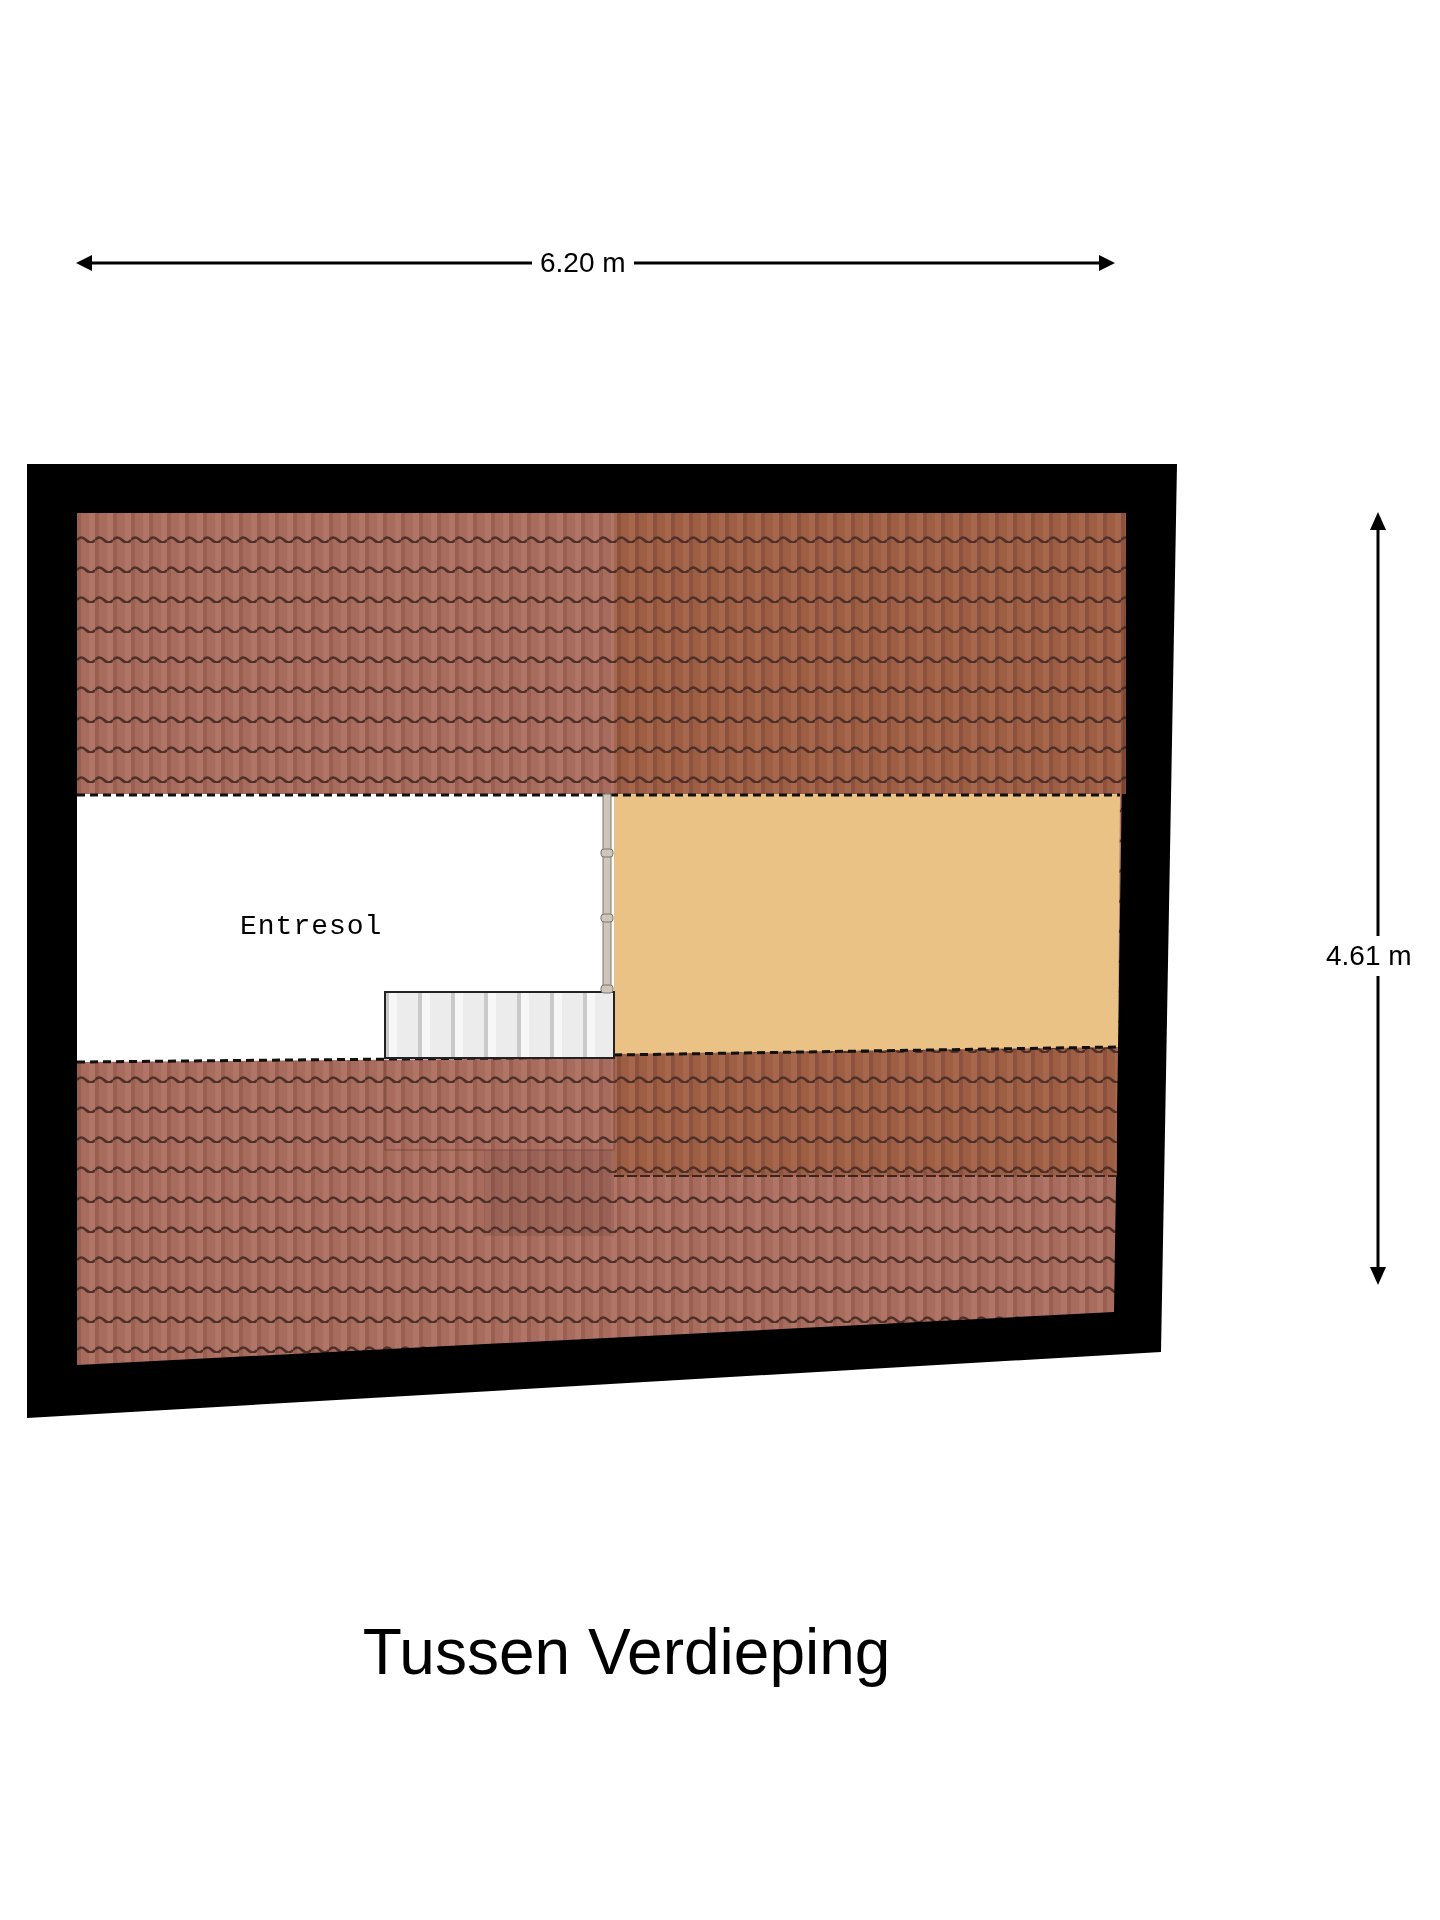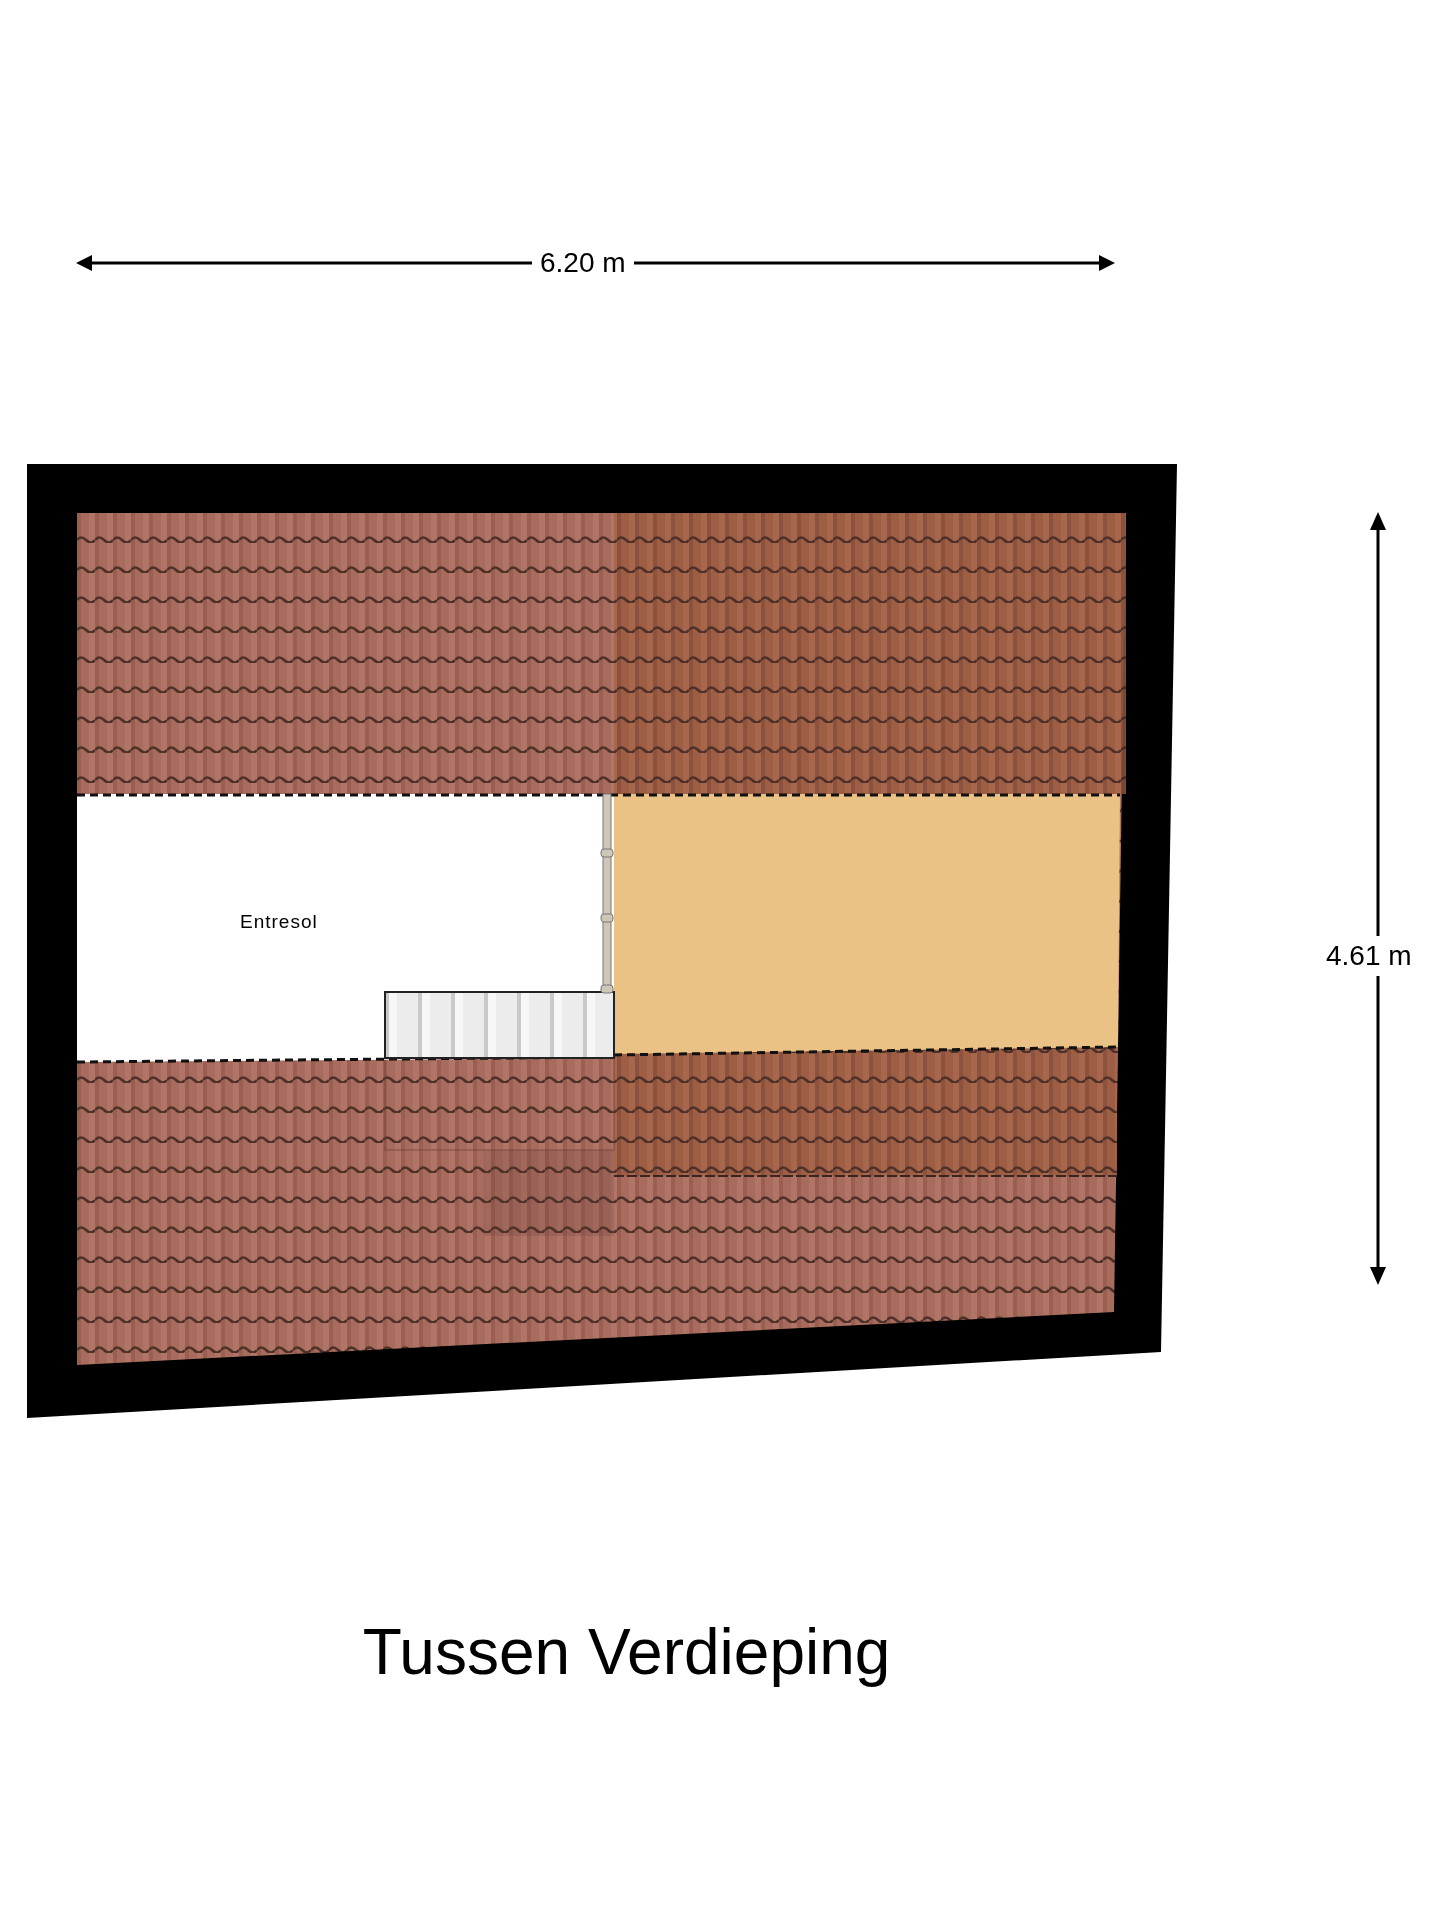--- a/index.html
+++ b/index.html
@@ -1,21 +1,21 @@
 <!DOCTYPE html>
 <html><head>
 <meta charset="utf-8">
 <style>
   html,body{margin:0;padding:0;background:#fff;}
   body{width:1440px;height:1920px;position:relative;overflow:hidden;font-family:"Liberation Sans",sans-serif;color:#000;}
   .abs{position:absolute;}
   .dim-label{position:absolute;background:#fff;font-size:28px;line-height:32px;white-space:nowrap;}
   #plan{position:absolute;left:0;top:0;}
   .title{position:absolute;left:0;width:1253px;top:1620px;text-align:center;font-size:64px;line-height:64px;}
-  .room-label{position:absolute;font-size:19px;letter-spacing:1px;}
+  .room-label{position:absolute;font-size:28px;letter-spacing:1px;font-family:Liberation Mono, monospace;}
 </style>
 </head>
 <body>
 
 <div>
   <svg class="abs" style="left:0;top:0" width="1440" height="320">
     <line x1="84" y1="263" x2="1106" y2="263" stroke="#000" stroke-width="3"></line>
     <polygon points="76,263 92,255 92,271" fill="#000"></polygon>
     <polygon points="1115,263 1099,255 1099,271" fill="#000"></polygon>
   </svg>

